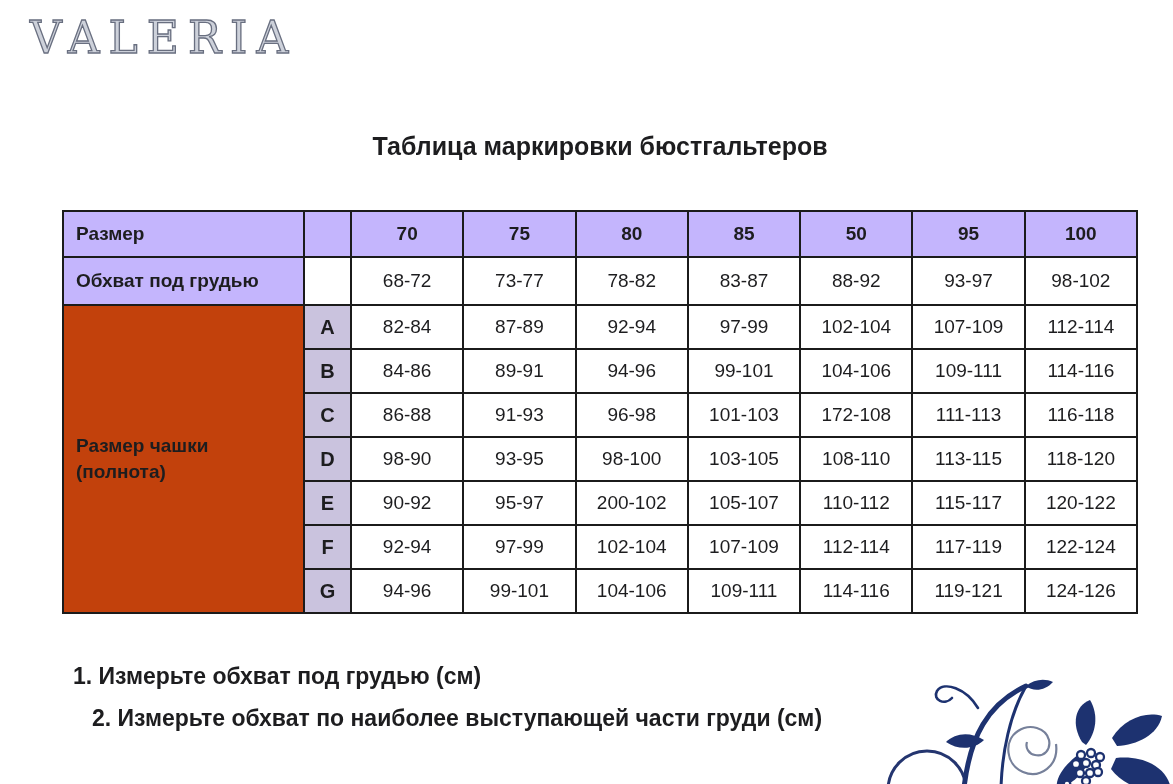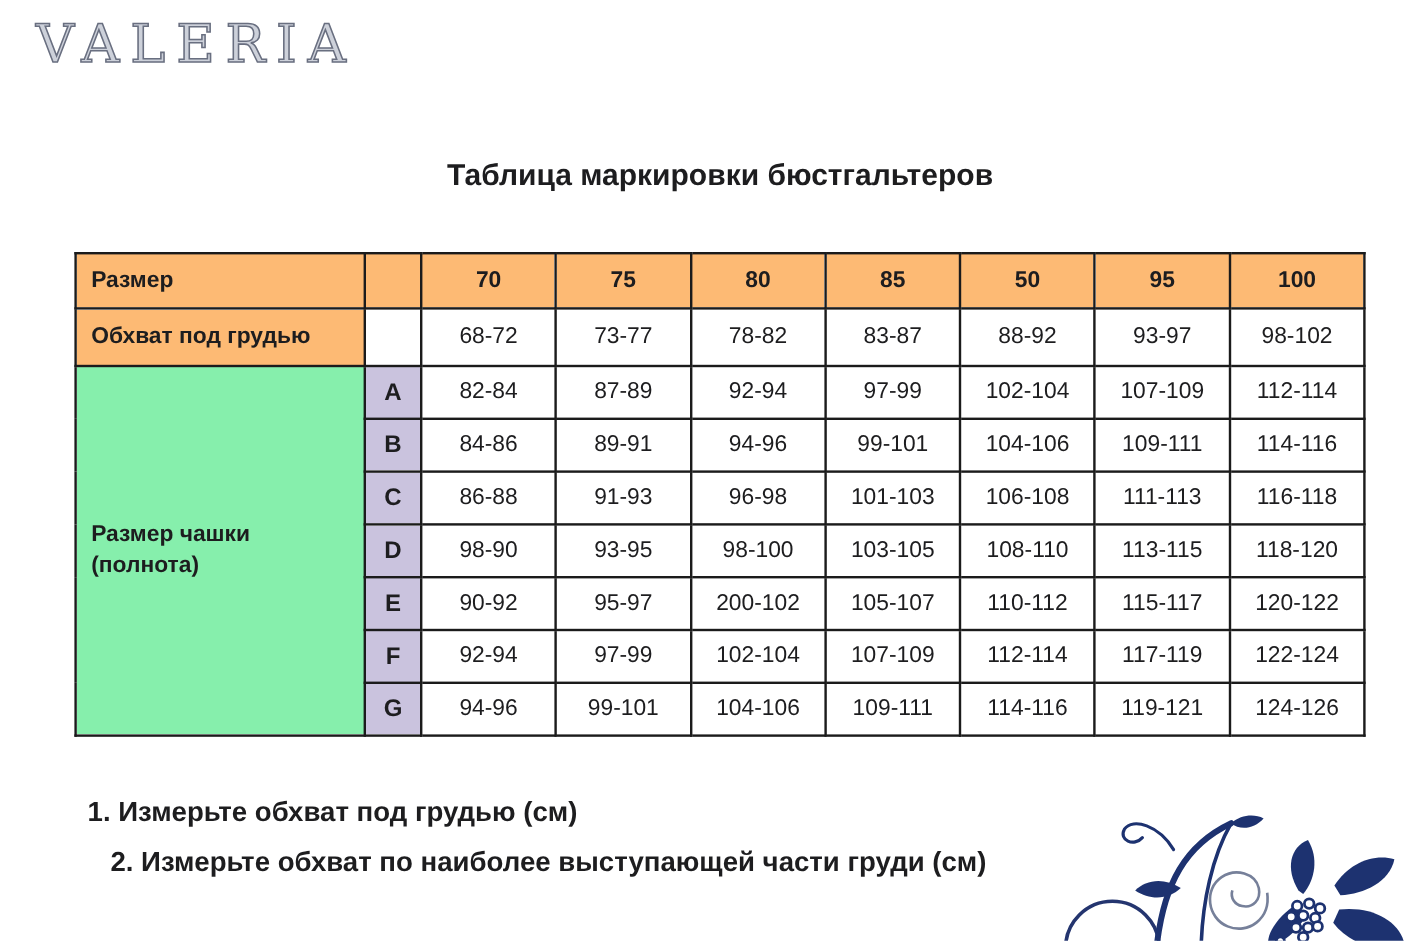--- a/index.html
+++ b/index.html
@@ -26,27 +26,27 @@
     border-collapse:collapse;table-layout:fixed;
   }
   .size-table td{
     border:2px solid #1b1b1b;
     font-size:19px;text-align:center;vertical-align:middle;
     padding:0;background:#ffffff;overflow:hidden;
   }
   .size-table tr.r-head td{height:44px;}
   .size-table tr.r-under td{height:46px;margin-left:35px;}
   .size-table tr.r-cup td{height:42px;}
-  td.peach{background:#fdba74;}
+  td.peach{background:#c4b5fd;}
   td.lav{background:#cac3de;font-weight:700;font-size:20px;}
   td.lbl{text-align:left;padding-left:12px;font-weight:700;}
   td.hdr{font-weight:700;}
   td.val{font-weight:400;}
   td.cup-group{
-    background:#86efac;text-align:left;vertical-align:middle;
+    background:#c2410c;text-align:left;vertical-align:middle;
     padding-left:12px;font-weight:700;line-height:1.35;
   }
   
   .instr{position:absolute;left:73px;font-size:23px;font-weight:700;color:#1d1d1f;white-space:nowrap;}
   .instr1{top:663px;}
   .instr2{top:705px;margin-left:19px;}
   
   .ornament{position:absolute;left:878px;top:678px;width:295px;height:110px;}
 </style>
 </head>
@@ -111,21 +111,21 @@
       <td class="val">104-106</td>
       <td class="val">109-111</td>
       <td class="val">114-116</td>
     </tr>
     <tr class="r-cup">
       <td class="lav">C</td>
       <td class="val">86-88</td>
       <td class="val">91-93</td>
       <td class="val">96-98</td>
       <td class="val">101-103</td>
-      <td class="val">106-108</td>
+      <td class="val">172-108</td>
       <td class="val">111-113</td>
       <td class="val">116-118</td>
     </tr>
     <tr class="r-cup">
       <td class="lav">D</td>
       <td class="val">98-90</td>
       <td class="val">93-95</td>
       <td class="val">98-100</td>
       <td class="val">103-105</td>
       <td class="val">108-110</td>

